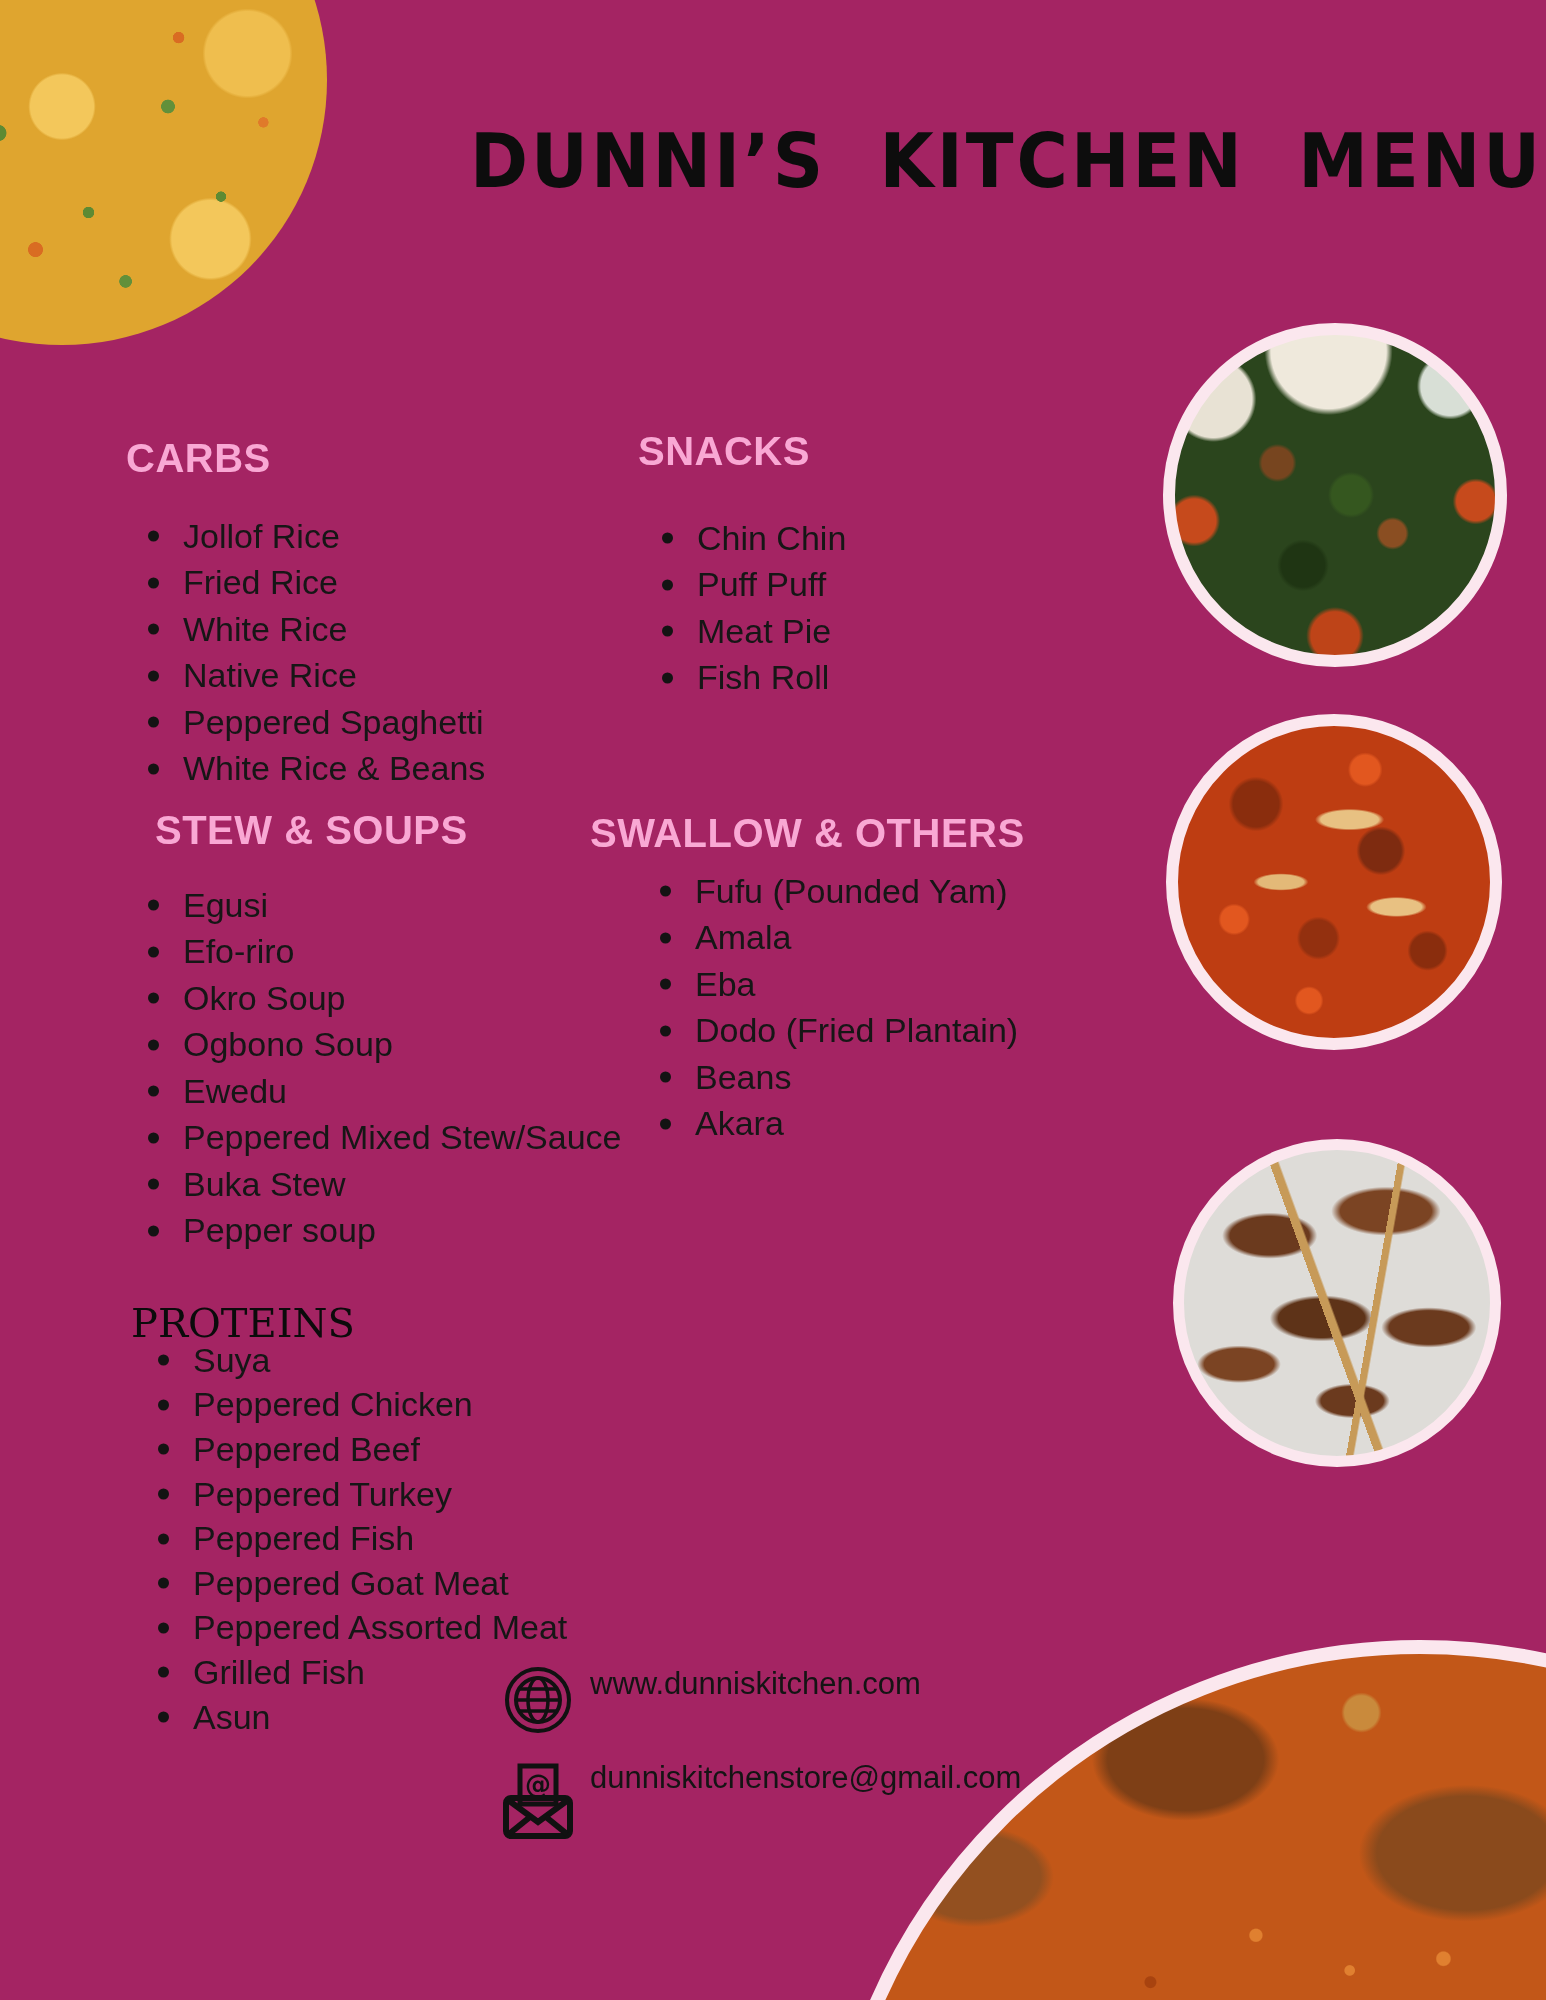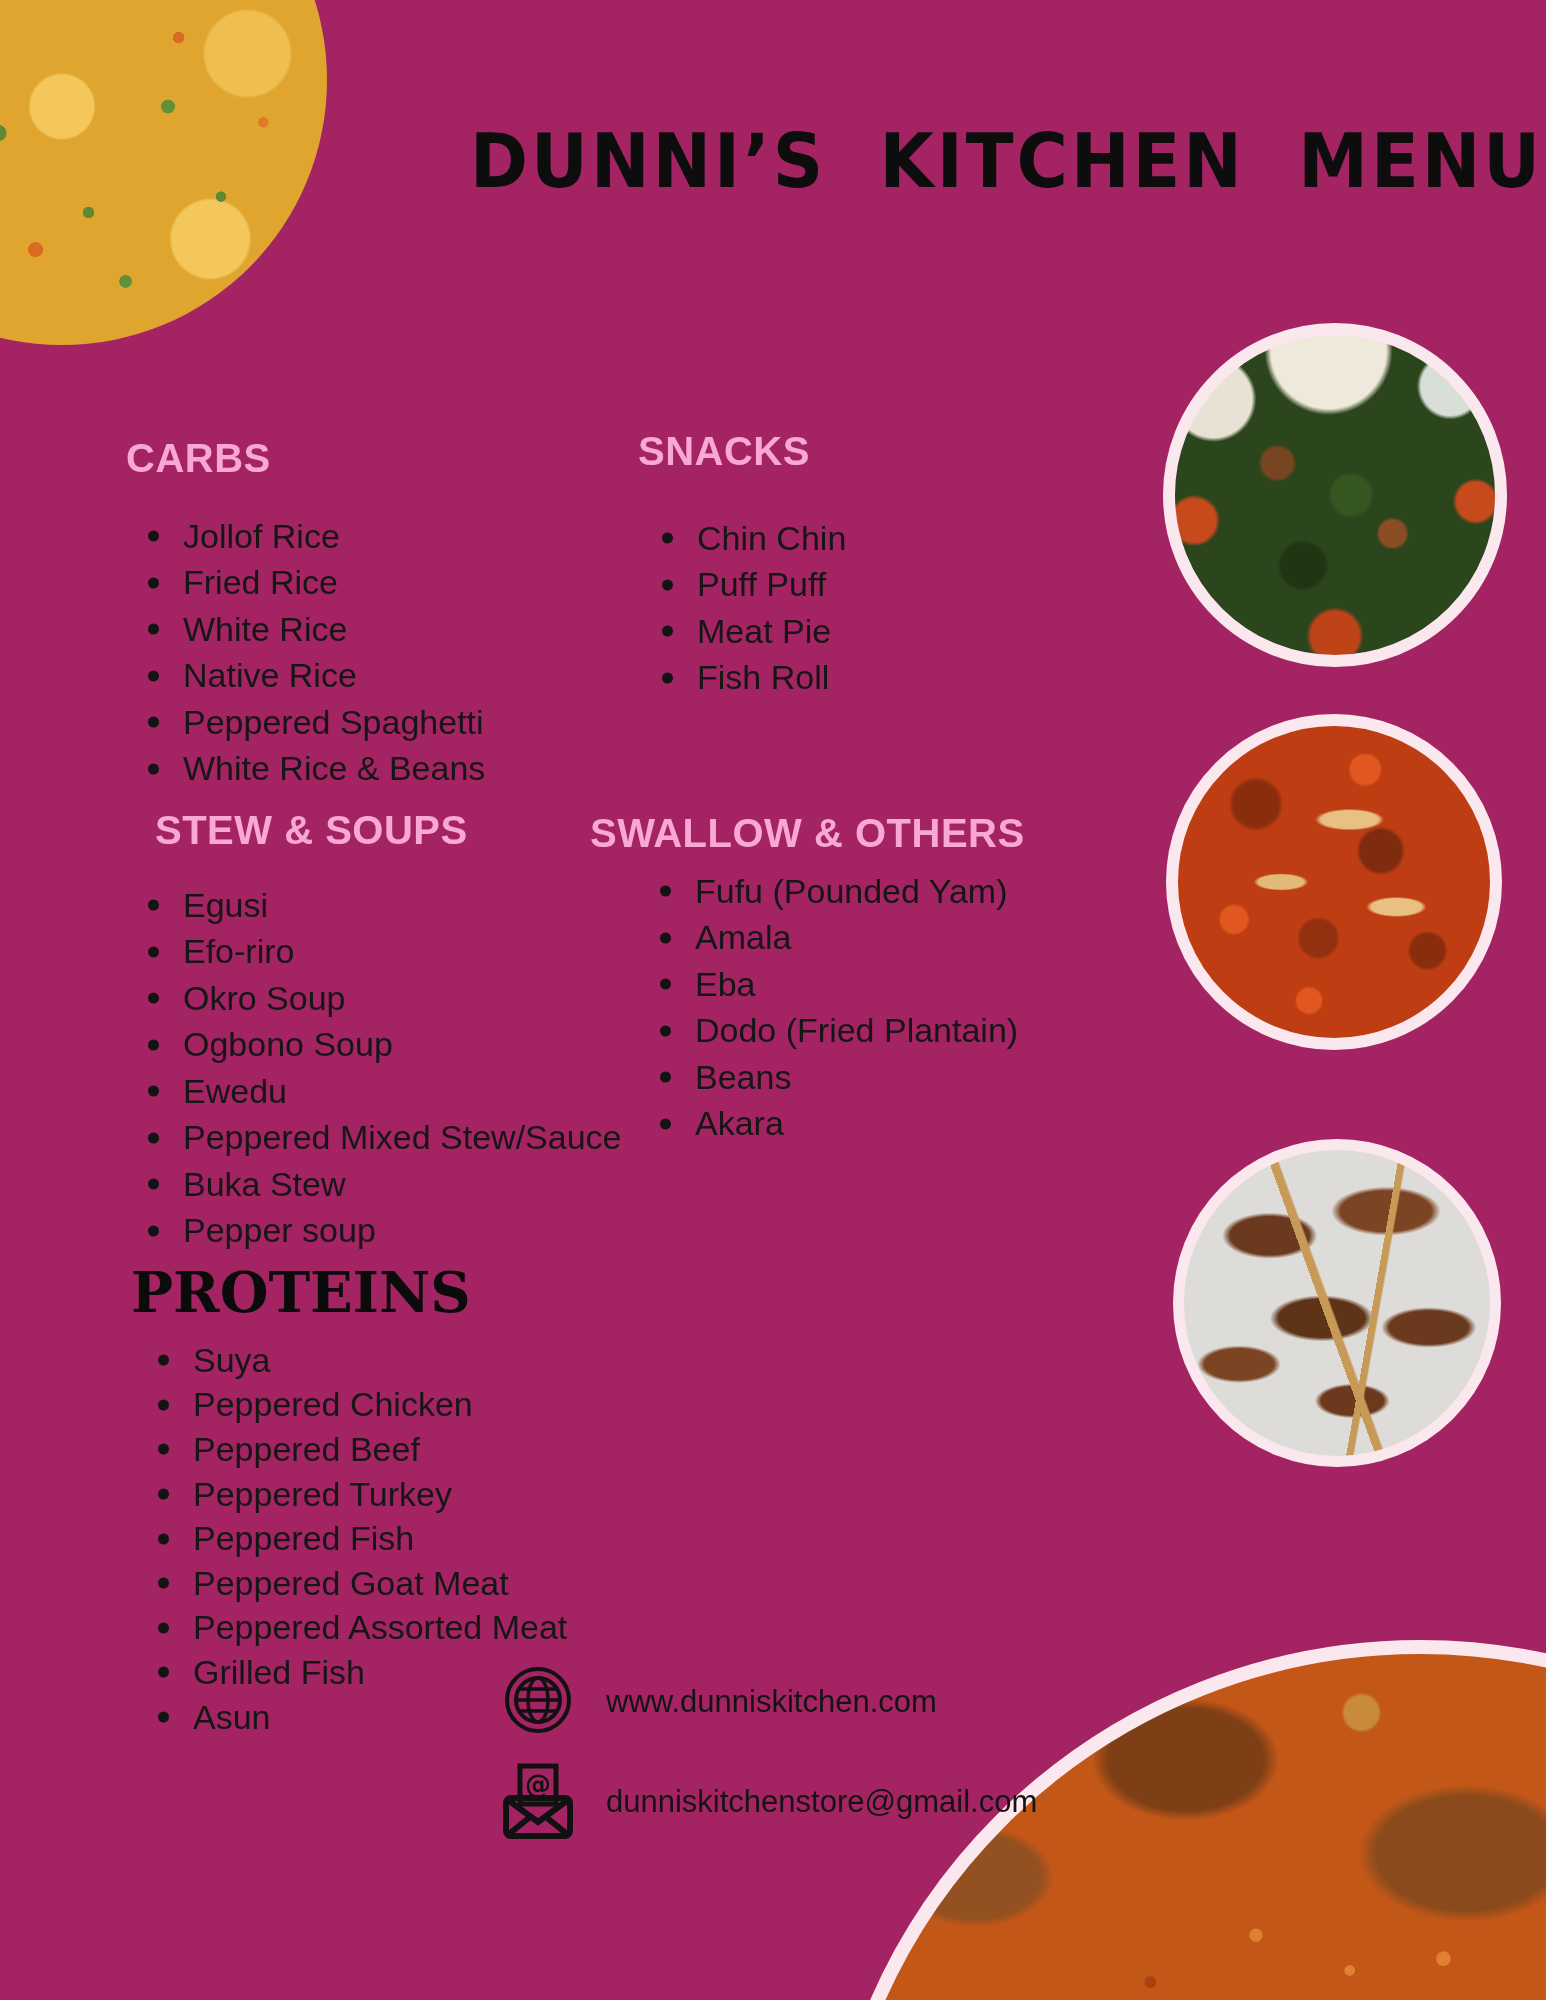--- a/index.html
+++ b/index.html
@@ -105,38 +105,38 @@
   }
   .h-sans{
     position:absolute;
     font-family:Liberation Sans, sans-serif;
     font-weight:800;font-size:40px;line-height:1;
     letter-spacing:0.5px;color:#f9a8d4;white-space:nowrap;
   }
   .h-serif{
     position:absolute;
     font-family:"DejaVu Serif",serif;
-    font-weight:700;font-size:56px;line-height:1;
-    color:#0b0b0b;white-space:nowrap;
+    font-weight:400;font-size:40px;line-height:1;
+    color:#0b0b0b;white-space:nowrap;margin-top:39px;
   }
   ul.menu-list{
     position:absolute;margin:0;padding:0;list-style:none;
     font-size:34px;color:#161616;
   }
   ul.menu-list li{
     position:relative;height:46.5px;display:flex;align-items:center;
     padding-left:37px;white-space:nowrap;
   }
   ul.menu-list.tight li{height:44.6px;}
   ul.menu-list li::before{
     content:'';position:absolute;left:2px;top:50%;
     transform:translateY(-50%);
     width:11px;height:11px;border-radius:50%;background:#131313;
   }
-  .footer-row{position:absolute;display:flex;align-items:center;gap:16px;}
+  .footer-row{position:absolute;display:flex;align-items:flex-start;}
   .footer-text{font-size:31px;color:#141414;white-space:nowrap;}
   .icon-box{display:inline-block;}
 </style>
 </head>
 <body>
 
 <div id="canvas" style="--background: #A42463; --ring: #FBE7EE; --text: #141414;">
 
   <div class="photo photo-fried-rice"></div>
   <div class="photo ringed photo-efo-riro"></div>

